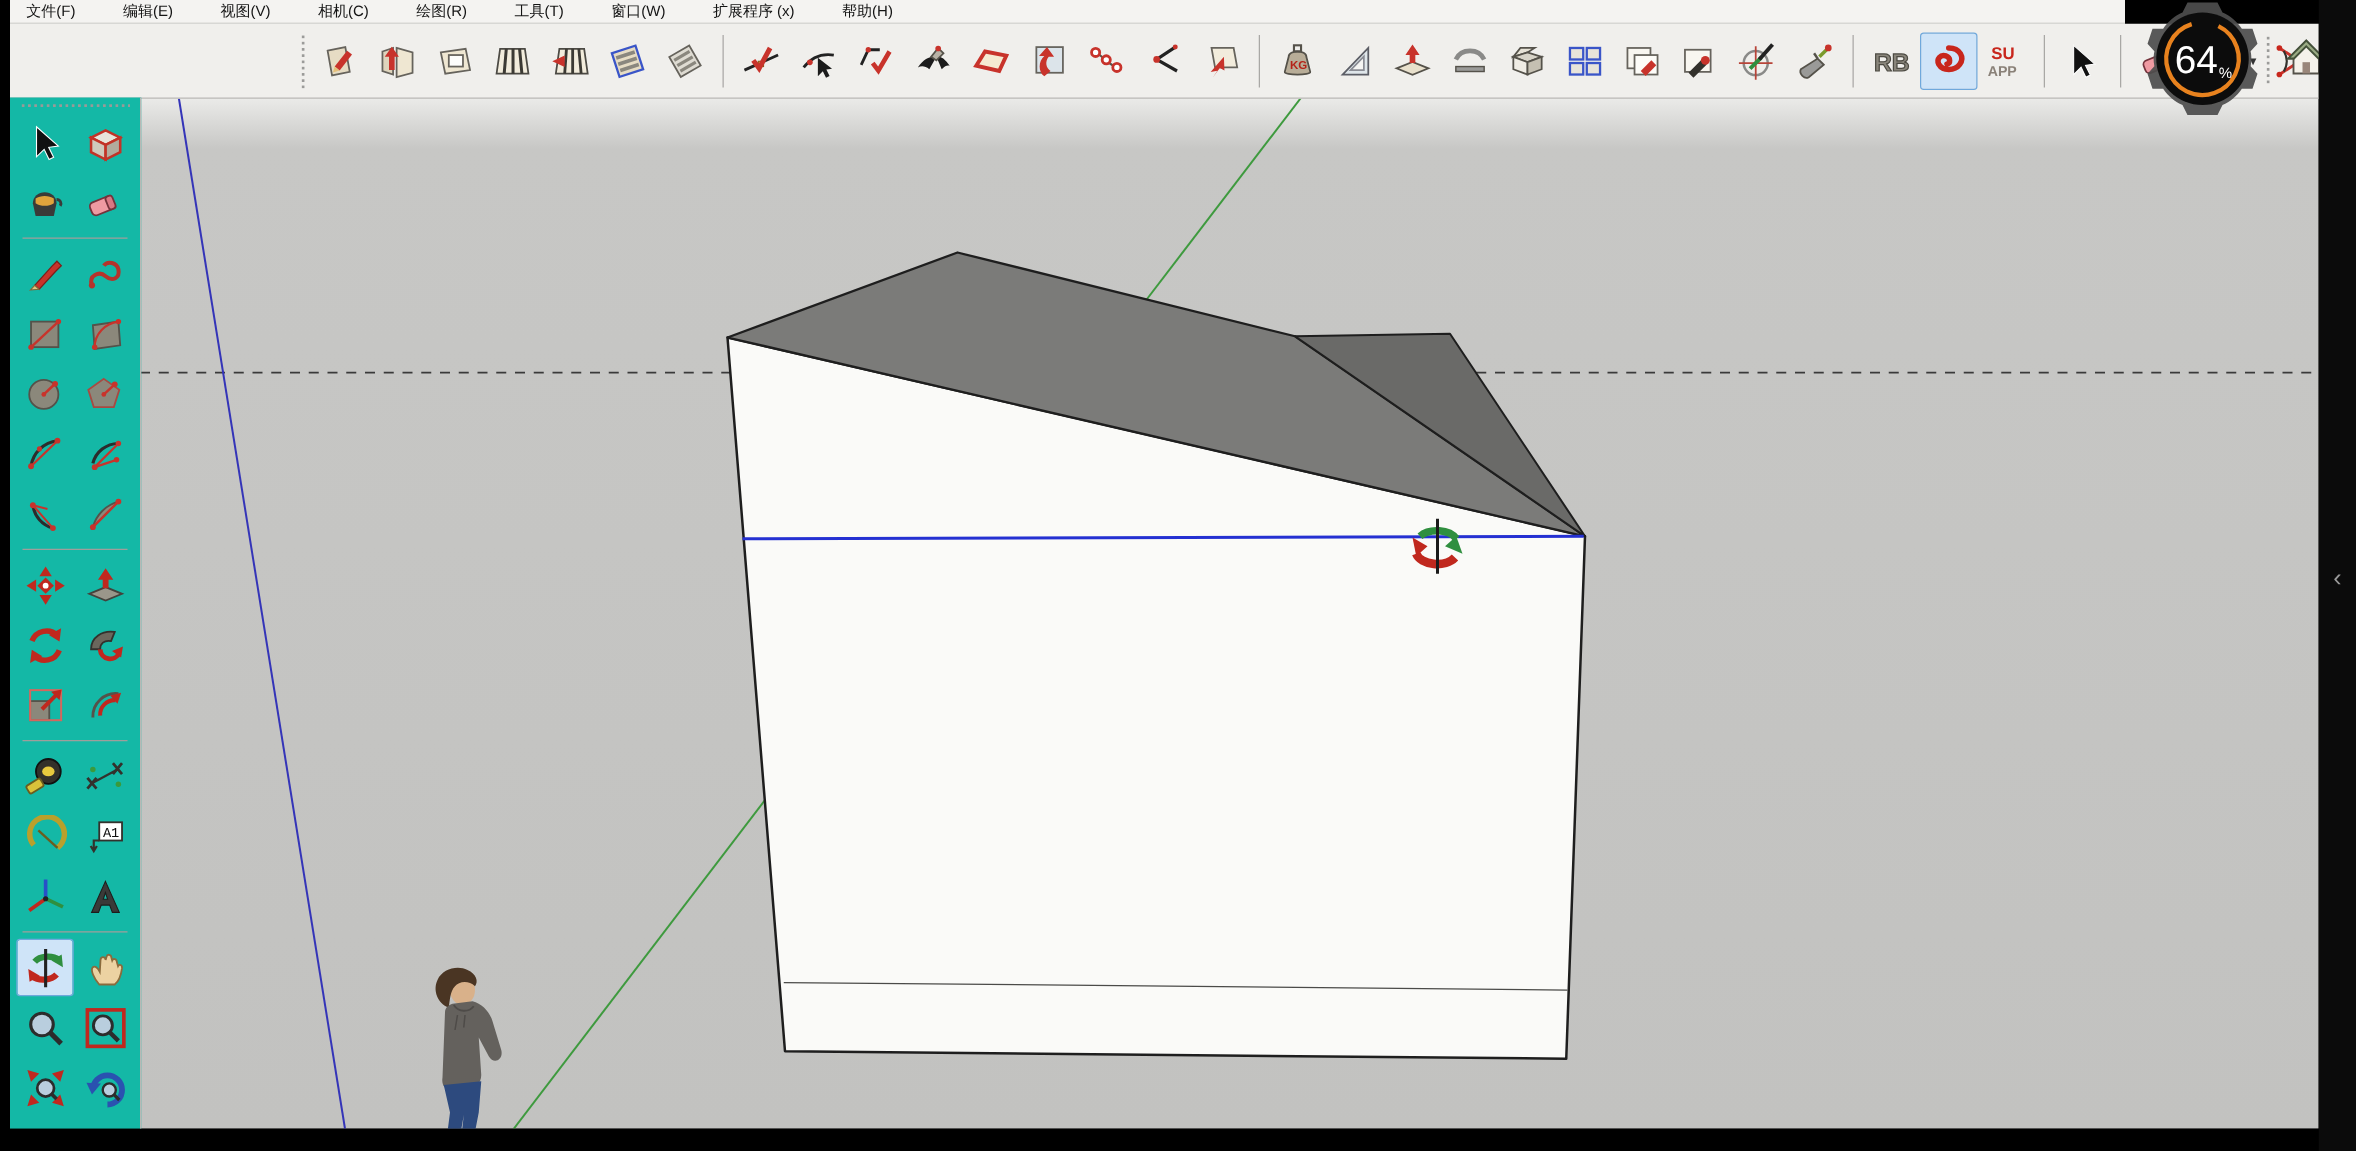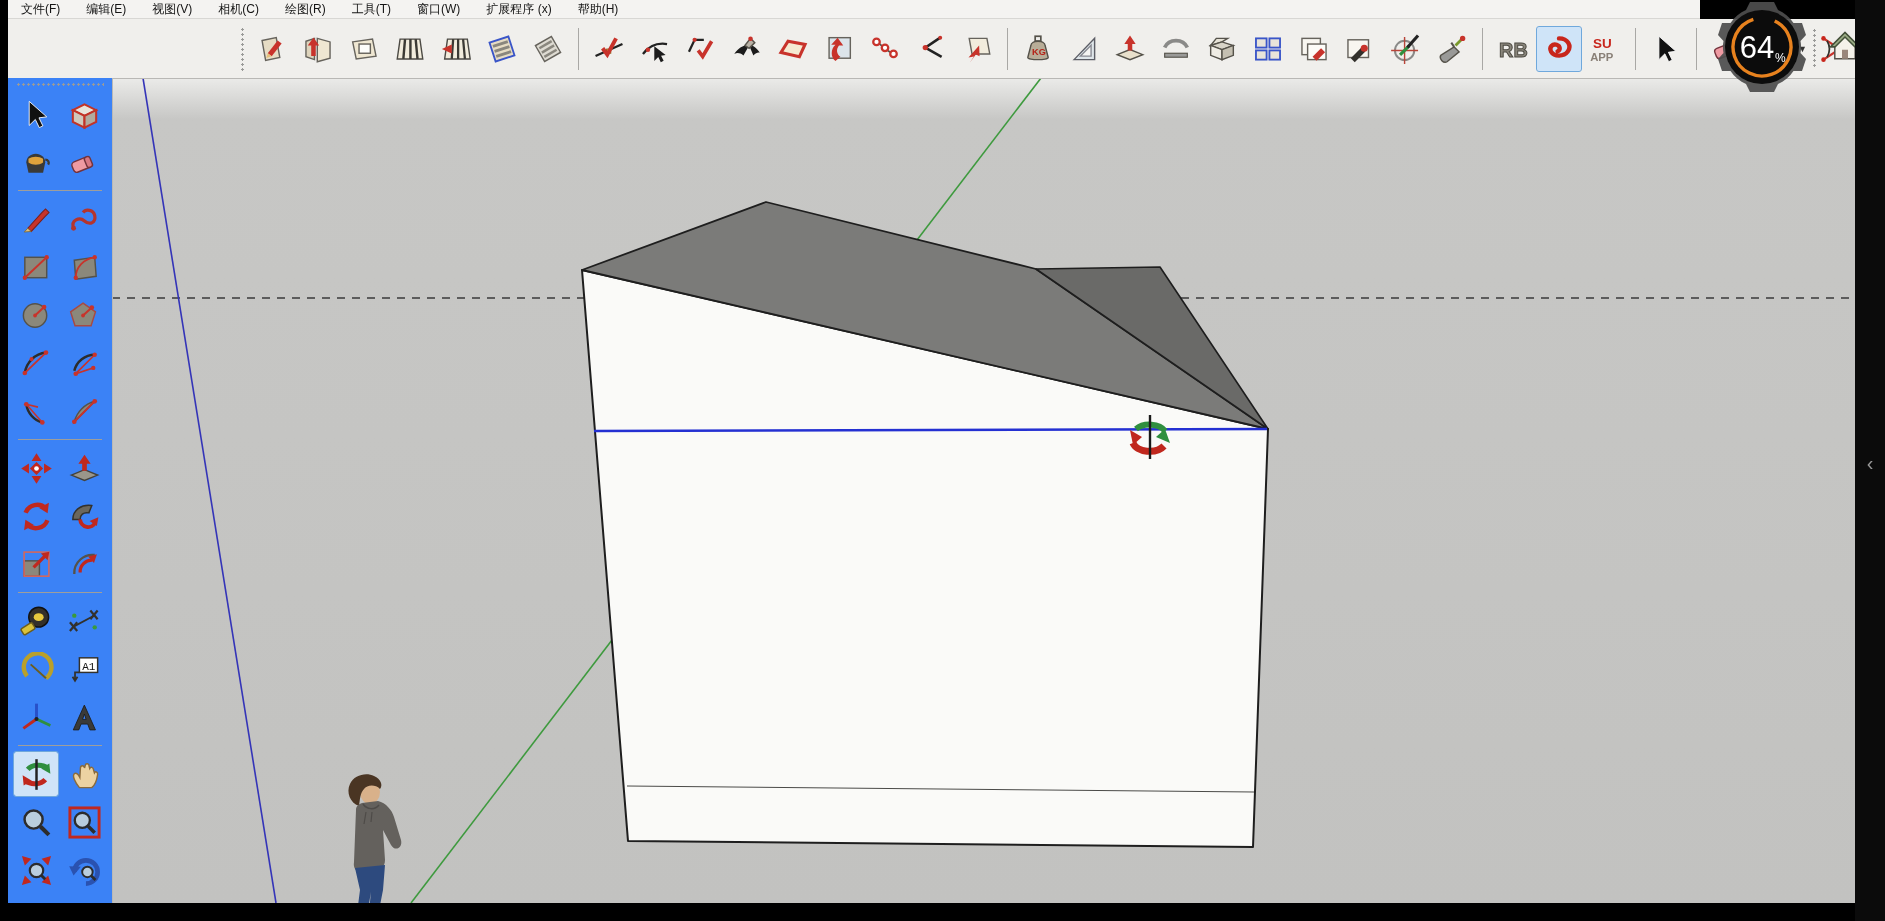--- a/index.html
+++ b/index.html
@@ -1,34 +1,34 @@
 <!DOCTYPE html>
 <html><head>
 <meta charset="utf-8">
 <style>
   html,body{margin:0;padding:0;background:#000;width:1885px;height:921px;overflow:hidden;
     font-family:"Liberation Sans","DejaVu Sans",sans-serif;}
   #stage{position:absolute;left:0;top:0;width:1885px;height:921px;background:#000;}
 
   
   #menubar{position:absolute;left:8px;top:0;width:1692px;height:18px;background:#f4f3f1;
-    display:flex;align-items:center;gap:0;border-bottom:1px solid #d8d7d4;z-index:20;}
+    display:flex;align-items:center;gap:12px;border-bottom:1px solid #d8d7d4;z-index:20;}
   .menu-item{font-size:12px;color:#141414;padding:1px 13px;white-space:nowrap;cursor:default;}
   #toolbar{position:absolute;left:8px;top:19px;width:1847px;height:59px;background:#f0efec;
     border-bottom:1px solid #b9b8b5;display:flex;align-items:center;z-index:20;justify-content:flex-end;}
   .tb-handle{width:6px;height:44px;margin:0 3px 0 4px;
     background-image:radial-gradient(#9a9a98 1px,transparent 1.2px);background-size:5px 5px;}
   .tb-sep{width:1px;height:42px;background:#a9a8a5;margin:0 7px;}
   .tb-btn{width:44px;height:44px;display:flex;align-items:center;justify-content:center;border-radius:2px;margin:0 1px;}
   .tb-btn svg{width:34px;height:34px;}
   .tb-btn.active{background:#cfe4f8;outline:1px solid #6fa8dc;}
   .tb-caret{font-size:9px;color:#333;margin:0 2px;}
 
   
-  #palette{position:absolute;left:8px;top:78px;width:104px;height:825px;background:#3b82f6;
+  #palette{position:absolute;left:8px;top:78px;width:104px;height:825px;background:#14b8a6;
     border-right:1px solid #b9b8b5;z-index:20;}
   #palette .p-handle{height:6px;margin:4px 8px 2px 8px;
     background-image:radial-gradient(#9a9a98 1px,transparent 1.2px);background-size:5px 5px;}
   .p-row{display:flex;justify-content:center;gap:4px;height:48px;align-items:center;}
   .p-btn{width:44px;height:44px;display:flex;align-items:center;justify-content:center;border-radius:2px;}
   .p-btn svg{width:35px;height:35px;}
   .p-btn.active{background:#cfe4f8;outline:1px solid #6fa8dc;}
   .p-div{height:1px;background:#9f9e9b;margin:4px 10px;}
 
   

